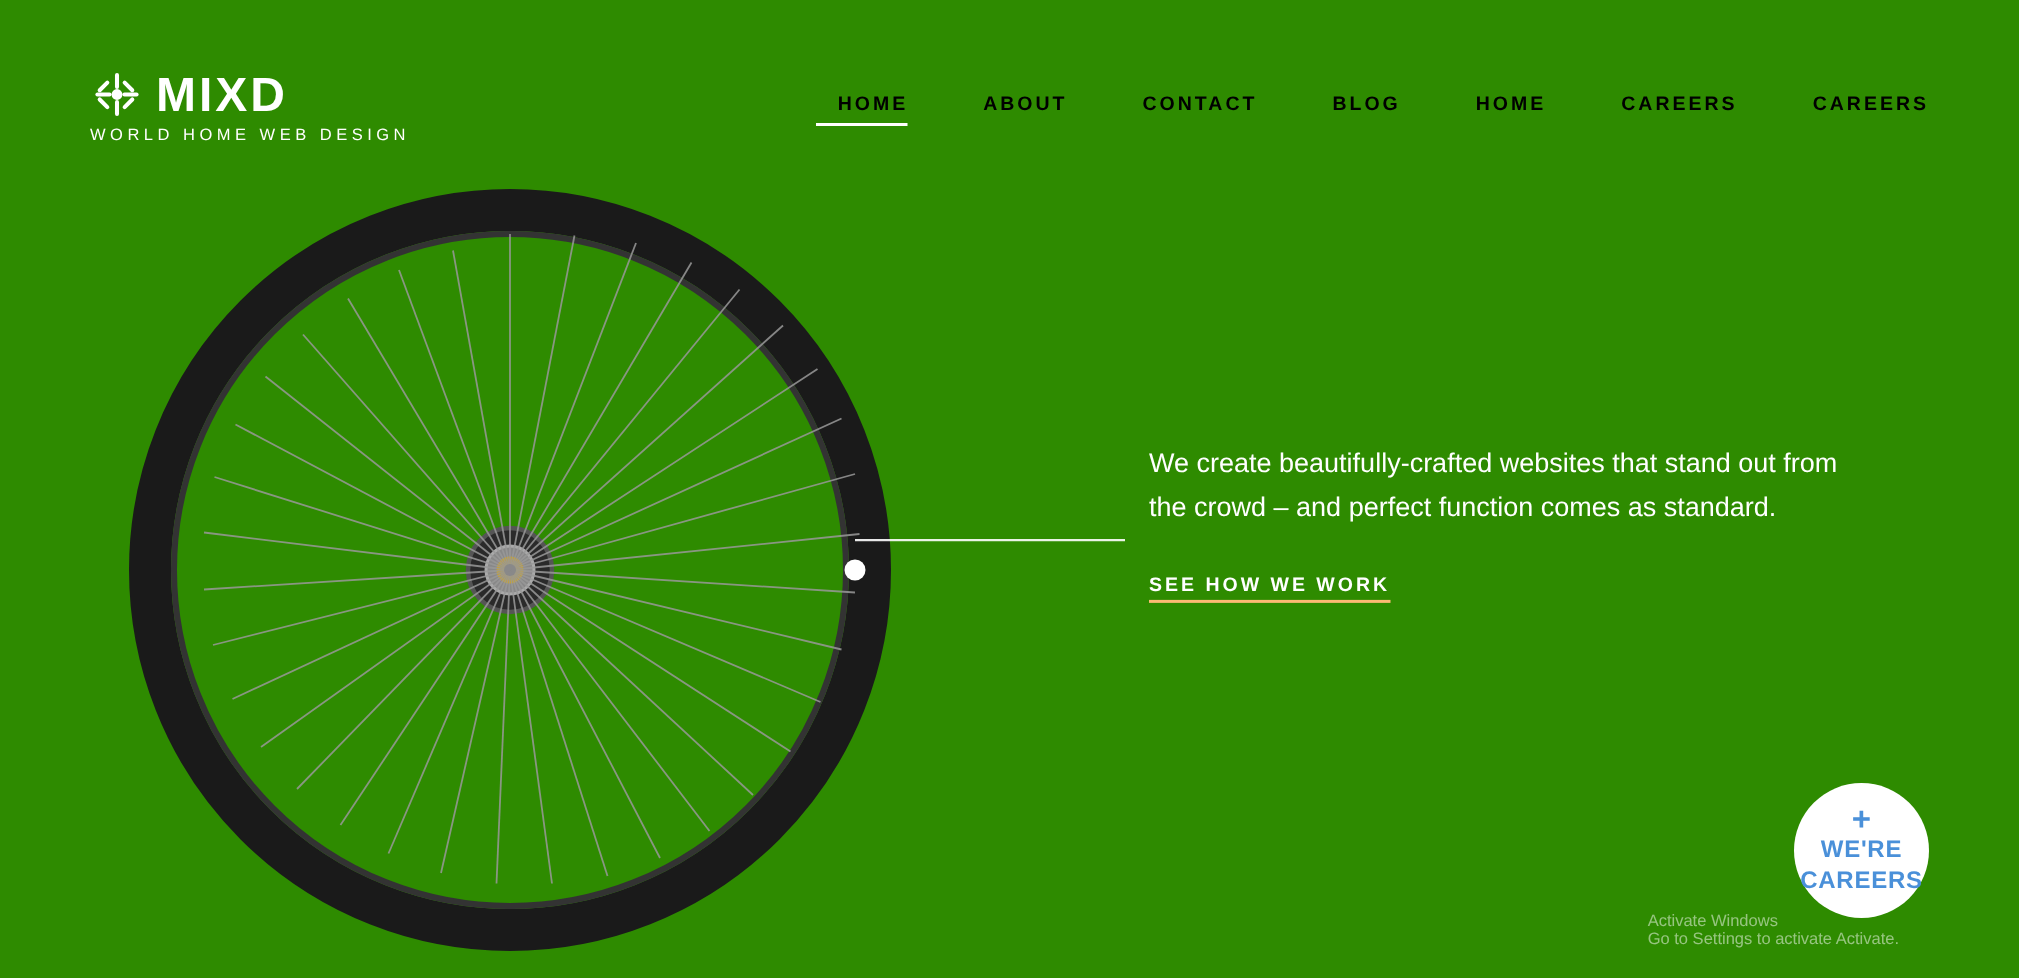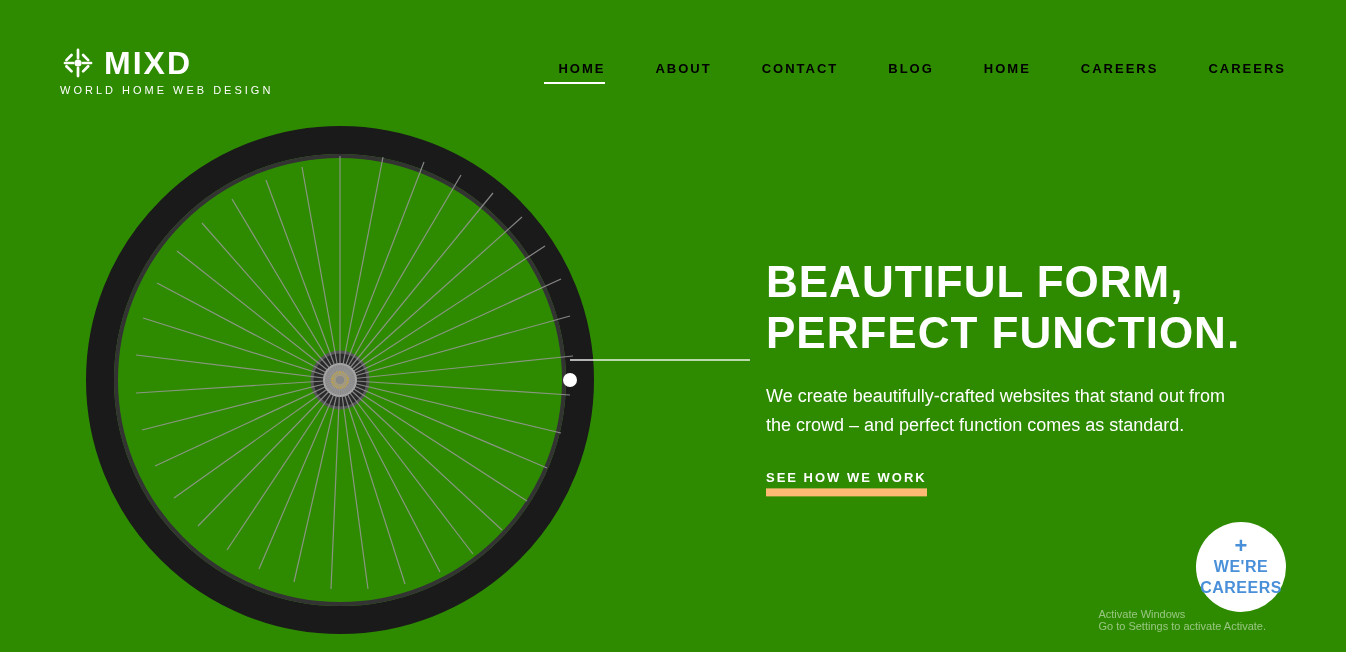--- a/index.html
+++ b/index.html
@@ -140,21 +140,21 @@
       font-weight: 300;
     }
 
     .cta-link {
       color: #ffffff;
       font-size: 13px;
       font-weight: 700;
       letter-spacing: 2px;
       text-decoration: none;
       text-transform: uppercase;
-      border-bottom: 8px solid #fdba74;
+      border-bottom: 2px solid #fdba74;
       padding-bottom: 3px;
       cursor: pointer;
     }
 
     
     .hiring-badge {
       position: absolute;
       bottom: 40px;
       right: 60px;
       width: 90px;
@@ -289,24 +289,20 @@
         <circle cx="490" cy="260" r="7" fill="#ffffff"></circle>
       </svg>
 
       
       <svg style="position:absolute;top:230px;left:490px;" width="220" height="40">
         <line x1="0" y1="10" x2="180" y2="10" stroke="#ffffff" stroke-width="1.5" opacity="0.9"></line>
       </svg>
     </div>
 
     <div class="hero-content">
-      <h1 class="hero-headline">
-        <span>BEAUTIFUL FORM,</span><br>
-        <span>PERFECT FUNCTION.</span>
-      </h1>
       <p class="hero-body">We create beautifully-crafted websites that stand out from the crowd – and perfect function comes as standard.</p>
       <a class="cta-link">SEE HOW WE WORK</a>
     </div>
 
   </section>
 
   <div class="hiring-badge">
     <span class="hiring-plus">+</span>
     <span class="hiring-text">
       <span>WE'RE</span><br>

